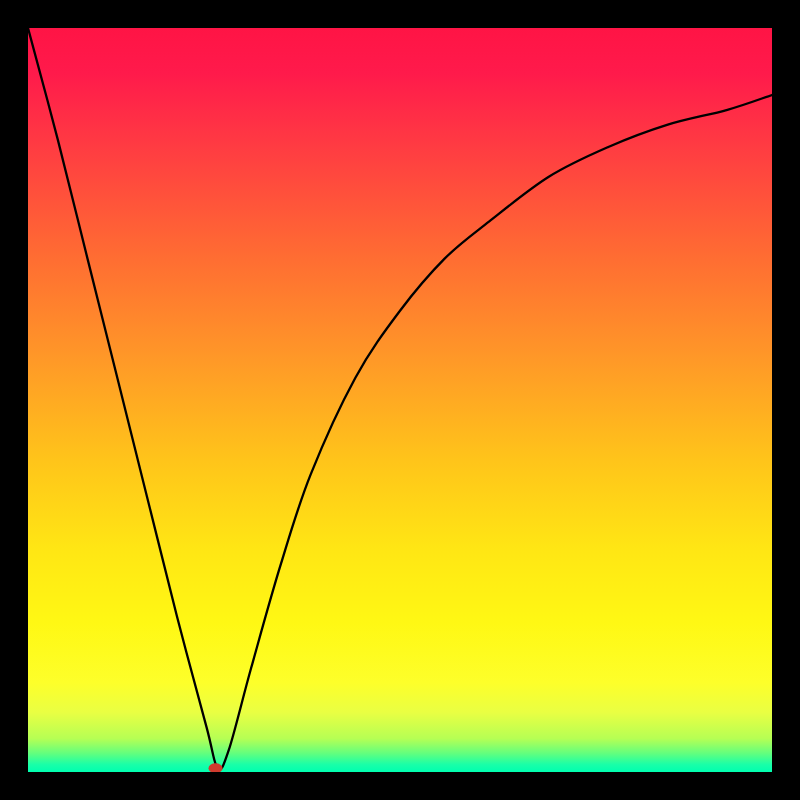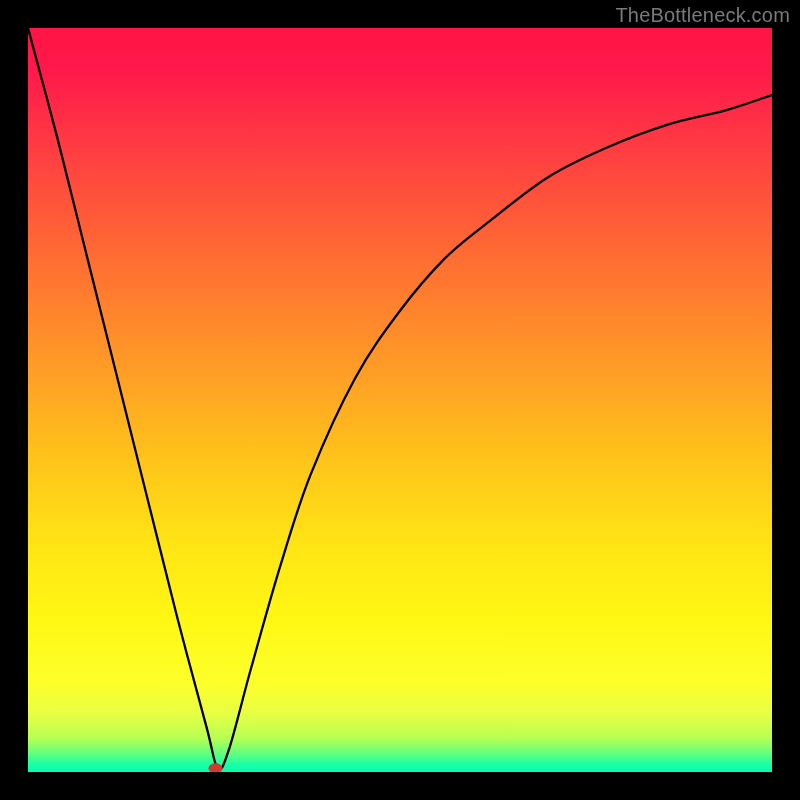--- a/index.html
+++ b/index.html
@@ -75,14 +75,13 @@
 </head>
 <body>
 
 <div class="frame">
   <div class="plot-area">
     <svg class="curve" viewBox="0 0 744 744" preserveAspectRatio="none">
       <path id="curvePath" class="curve-path" d="M 0.0 0.0 C 5.0 18.6, 19.8 73.2, 29.8 111.6 C 39.7 150.0, 49.6 191.0, 59.5 230.6 C 69.4 270.3, 79.4 310.0, 89.3 349.7 C 99.2 389.4, 109.1 429.0, 119.0 468.7 C 129.0 508.4, 138.9 549.3, 148.8 587.8 C 158.7 626.2, 171.7 673.9, 178.6 699.4 C 185.4 724.8, 186.0 736.6, 189.7 740.3 C 193.4 744.0, 195.3 738.4, 200.9 721.7 C 206.5 704.9, 214.5 670.8, 223.2 639.8 C 231.9 608.8, 243.0 567.9, 253.0 535.7 C 262.9 503.4, 270.3 477.4, 282.7 446.4 C 295.1 415.4, 312.5 377.0, 327.4 349.7 C 342.2 322.4, 357.1 302.6, 372.0 282.7 C 386.9 262.9, 401.8 245.5, 416.6 230.6 C 431.5 215.8, 443.9 207.1, 461.3 193.4 C 478.6 179.8, 501.0 161.2, 520.8 148.8 C 540.6 136.4, 560.5 127.7, 580.3 119.0 C 600.2 110.4, 620.0 102.9, 639.8 96.7 C 659.7 90.5, 682.0 86.8, 699.4 81.8 C 716.7 76.9, 736.6 69.4, 744.0 67.0"></path>
       <ellipse id="markerDot" class="marker" rx="7" ry="5" cx="187.5" cy="740.3"></ellipse>
     </svg>
   </div>
-  <div class="watermark">TheBottleneck.com</div>
 </div>
 
 </body></html>

